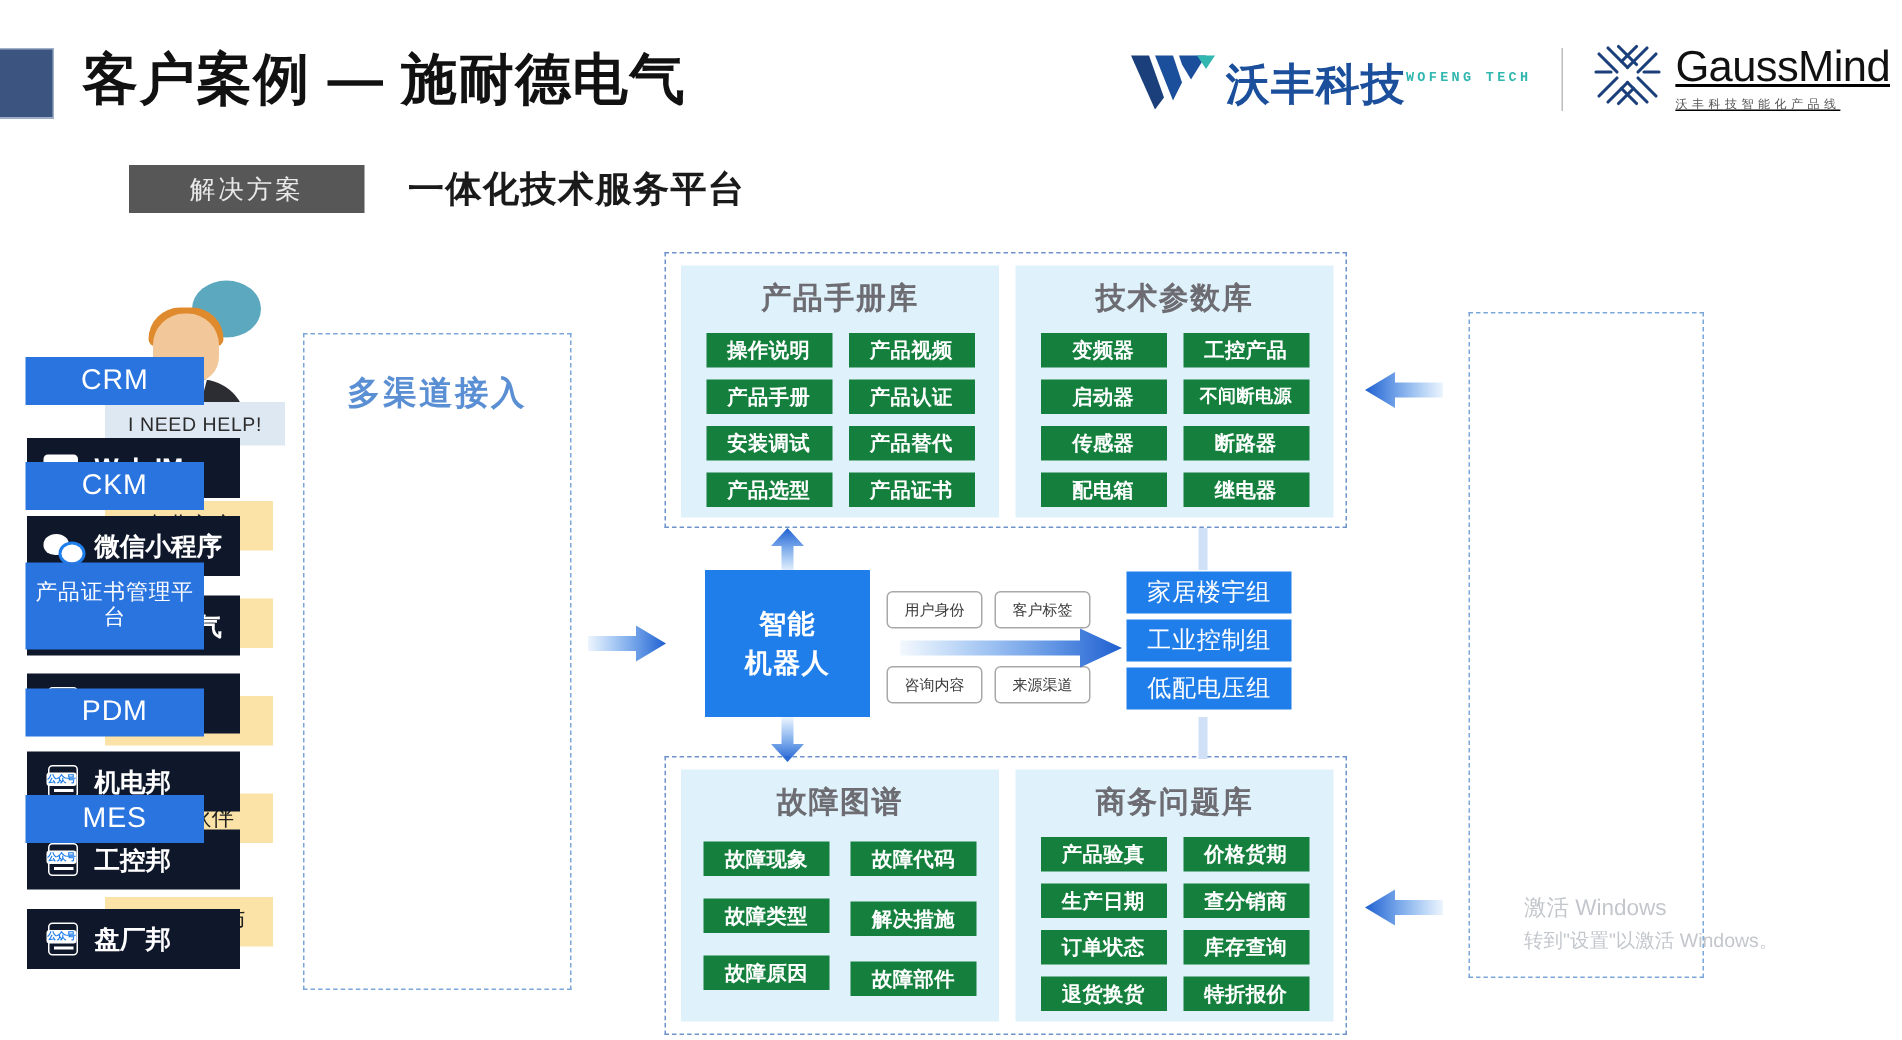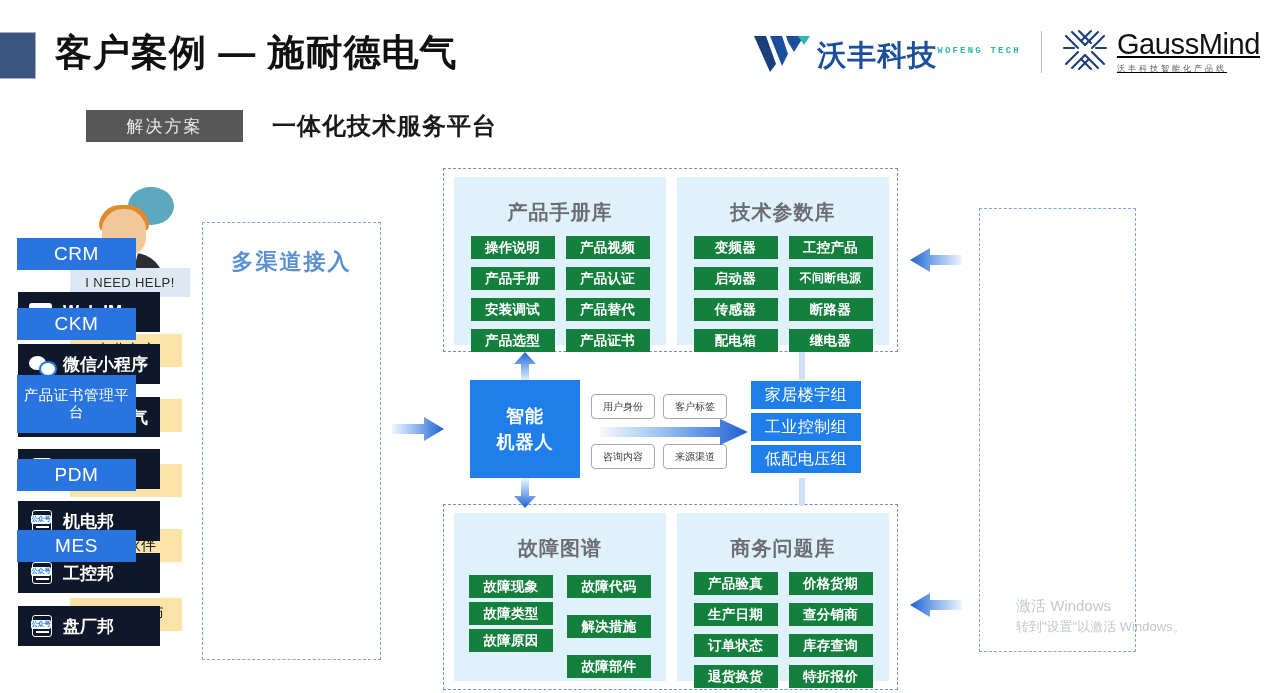--- a/index.html
+++ b/index.html
@@ -106,21 +106,21 @@
   }
   .kb-wrap-bot {
     position:absolute; left:443px; top:504px; width:455px; height:186px;
     border:1.5px dashed #6f93c9;
   }
   .kb-card { position:absolute; top:8px; height:168px; background:#dff1fa; }
   .kb-card.left { left:10px; width:212px; }
   .kb-card.right { left:233px; width:212px; }
   .kb-head {
     text-align:center; font-size:20px; font-weight:bold; color:#6c6c72;
-    margin-top:22px; letter-spacing:1px;
+    margin-top:8px; letter-spacing:1px;
   }
   .kb-grid { display:flex; justify-content:center; gap:11px; margin-top:10px; }
   .kb-col { display:flex; flex-direction:column; gap:8px; }
   .kb-chip {
     width:84px; height:23px; background:#15803d;
     display:flex; align-items:center; justify-content:center;
     color:#fff; font-size:13.5px; font-weight:bold; letter-spacing:0.3px;
   }
   .kb-chip.wide { font-size:12px; }
 
@@ -333,21 +333,21 @@
         <div class="kb-chip">继电器</div>
       </div>
     </div>
   </div>
 </div>
 
 <div class="kb-wrap-bot">
   <div class="kb-card left">
     <div class="kb-head">故障图谱</div>
     <div class="kb-grid" style="gap:14px;margin-top:13px">
-      <div class="kb-col" style="gap:4px">
+      <div class="kb-col" style="gap:15px">
         <div class="kb-chip">故障现象</div>
         <div class="kb-chip">故障类型</div>
         <div class="kb-chip">故障原因</div>
       </div>
       <div class="kb-col" style="gap:17px">
         <div class="kb-chip">故障代码</div>
         <div class="kb-chip">解决措施</div>
         <div class="kb-chip">故障部件</div>
       </div>
     </div>

